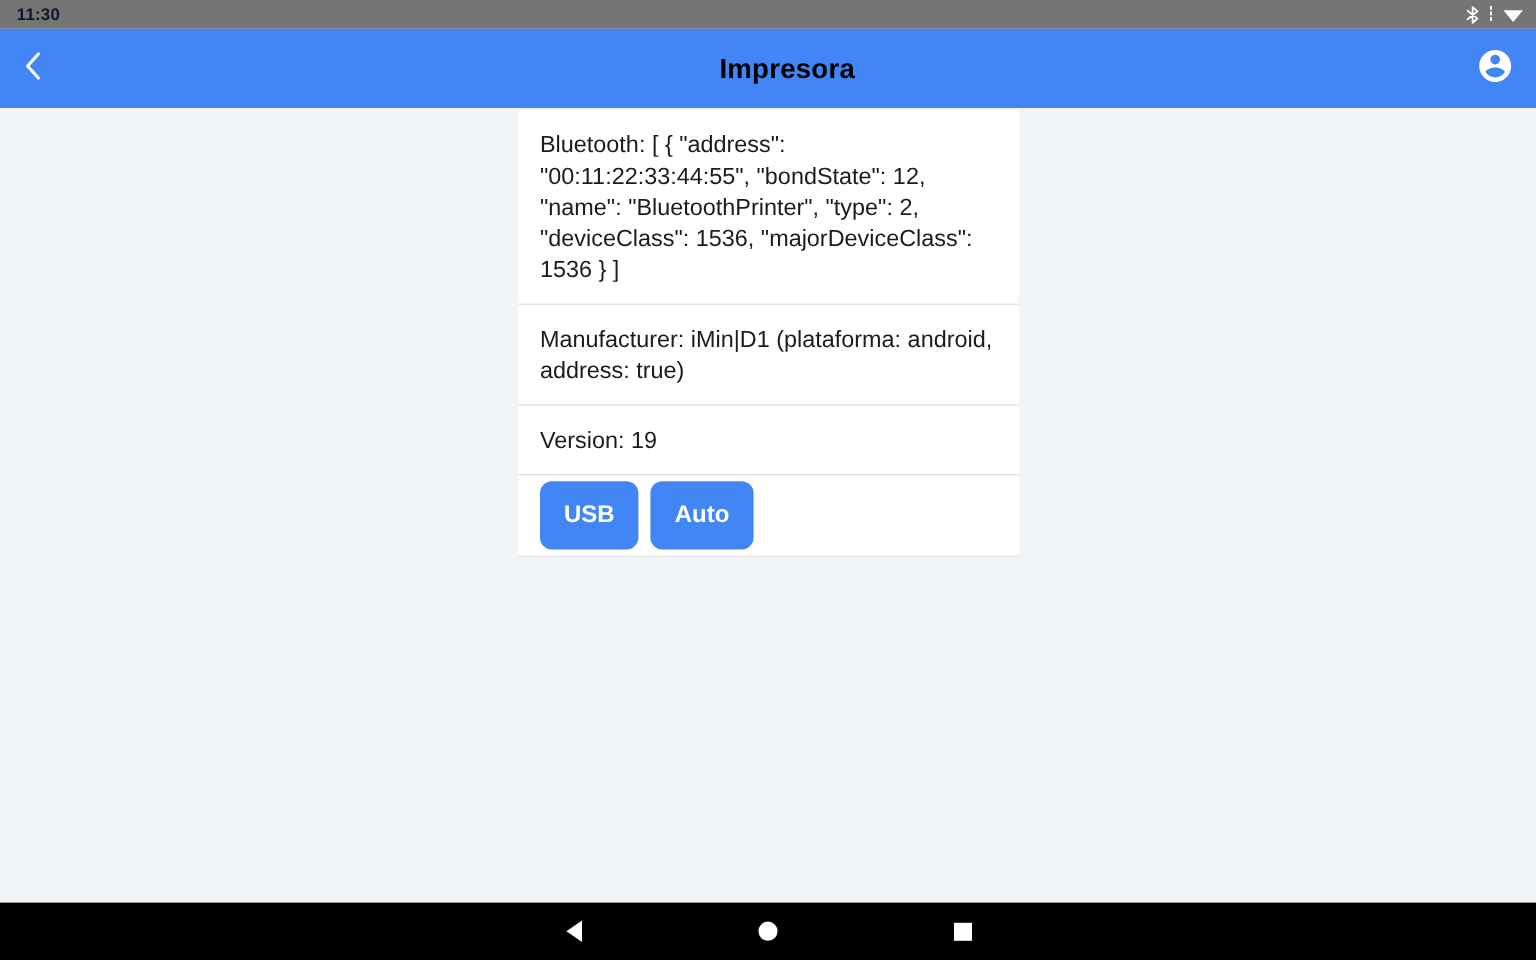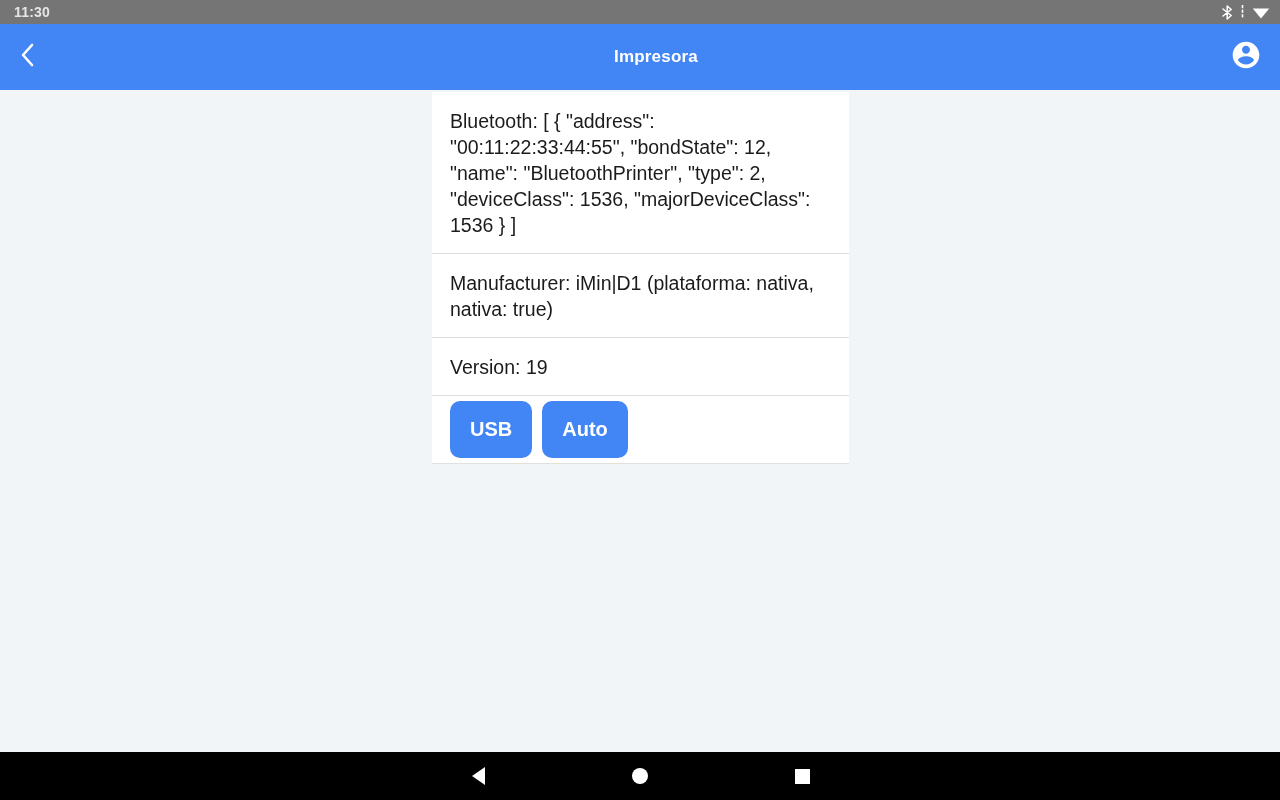--- a/index.html
+++ b/index.html
@@ -21,21 +21,21 @@
     height: 800px;
     background: #f1f5f8;
     display: flex;
     flex-direction: column;
   }
 
   
   .status-bar {
     height: 24px;
     background: #757575;
-    color: #e5e5e5;
+    color: #0f172a;
     display: flex;
     align-items: center;
     justify-content: space-between;
     padding: 0 10px 0 14px;
     flex: 0 0 auto;
   }
   .status-clock {
     font-size: 14px;
     font-weight: bold;
     letter-spacing: 0.2px;
@@ -64,22 +64,22 @@
     display: flex;
     align-items: center;
     justify-content: center;
     cursor: pointer;
   }
   .appbar-title {
     position: absolute;
     left: 0;
     right: 0;
     text-align: center;
-    color: #ffffff;
-    font-size: 17px;
+    color: #000000;
+    font-size: 23px;
     font-weight: bold;
     letter-spacing: 0.2px;
     pointer-events: none;
     padding-left: 32px;
   }
   .appbar-account {
     position: absolute;
     right: 10px;
     top: 50%;
     transform: translateY(-50%);
@@ -226,21 +226,21 @@
 
   <div class="content">
     <div class="card">
 
       <div class="row">
         <div class="row-text">Bluetooth: [ { "address": "00:11:22:33:44:55", "bondState": 12, "name": "BluetoothPrinter", "type": 2, "deviceClass": 1536, "majorDeviceClass": 1536 } ]</div>
       </div>
 
 
       <div class="row">
-        <div class="row-text">Manufacturer: iMin|D1 (plataforma: nativa, nativa: true)</div>
+        <div class="row-text">Manufacturer: iMin|D1 (plataforma: android, address: true)</div>
       </div>
 
       <div class="row">
         <div class="row-text">Version: 19</div>
       </div>
 
       <div class="row-buttons">
         <button class="btn">USB</button>
         <button class="btn">Auto</button>
       </div>

